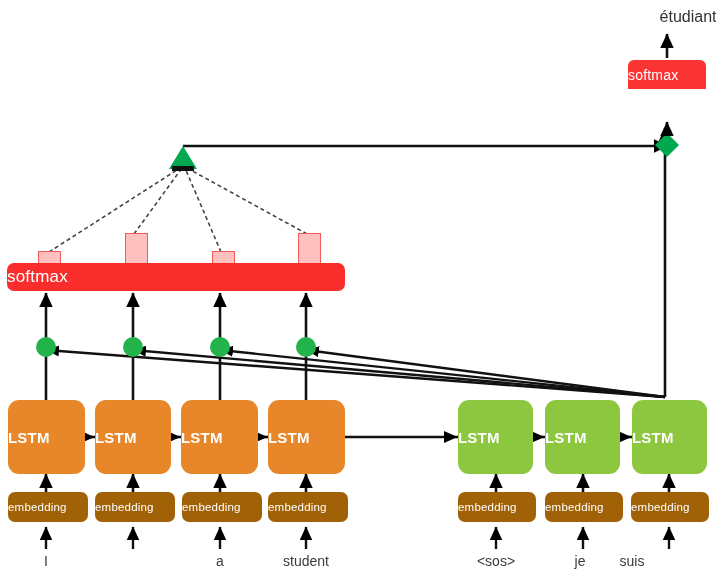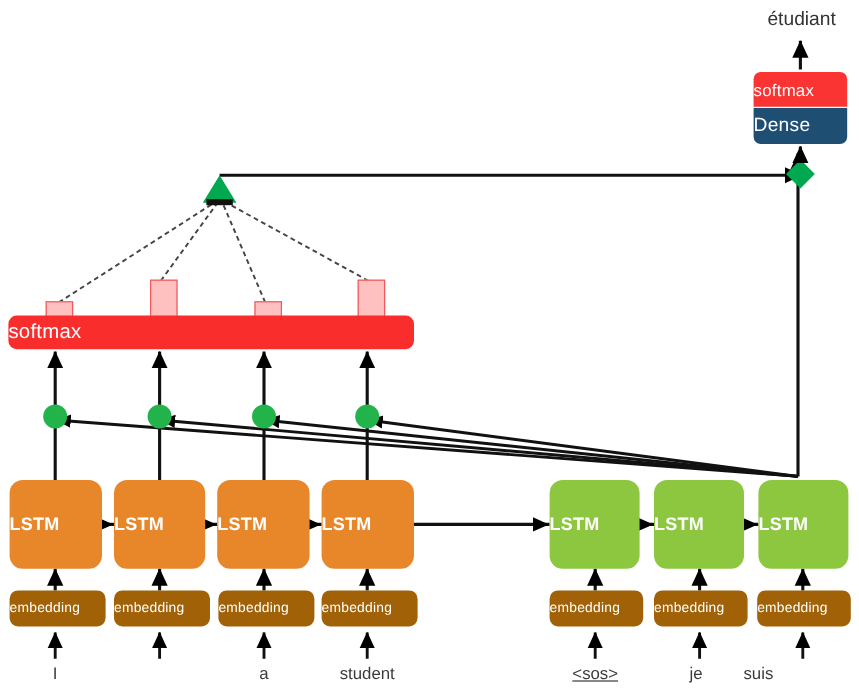--- a/index.html
+++ b/index.html
@@ -78,20 +78,21 @@
     white-space: nowrap;
     transform: translateX(-50%);
   }
   .outword {
     position: absolute;
     color: #333333;
     font-size: 16px;
     text-align: center;
     white-space: nowrap;
     transform: translateX(-50%);
+    margin-left: 20px;
   }
   .attn-bar {
     position: absolute;
     background: #ffc0c0;
     border: 1.5px solid #f05a5a;
     box-sizing: border-box;
   }
 </style>
 </head>
 <body>
@@ -248,25 +249,22 @@
   </div>
   <div class="node embed" style="left:631px; top:492px; width:78px; height:30px;">
     <span>embedding</span>
   </div>
 
   <div class="word" style="left:46px;  top:553px;">I</div>
   <div class="word" style="left:133px; top:553px;margin-top:27px;">am</div>
   <div class="word" style="left:220px; top:553px;">a</div>
   <div class="word" style="left:306px; top:553px;">student</div>
 
-  <div class="word" style="left:496px; top:553px;text-decoration:underline;">&lt;sos&gt;</div>
+  <div class="word" style="left:496px; top:553px;">&lt;sos&gt;</div>
   <div class="word" style="left:580px; top:553px;">je</div>
   <div class="word" style="left:632px; top:553px;text-align:right;">suis</div>
 
   <div class="node softmax-small" style="left:628px; top:60px; width:78px; height:29px;">
     <span>softmax</span>
   </div>
-  <div class="node dense-box" style="left:628px; top:90px; width:78px; height:30px;">
-    <span>Dense</span>
-  </div>
   <div class="outword" style="left:668px; top:8px;">étudiant</div>
 
 </div>
 
 </body></html>

